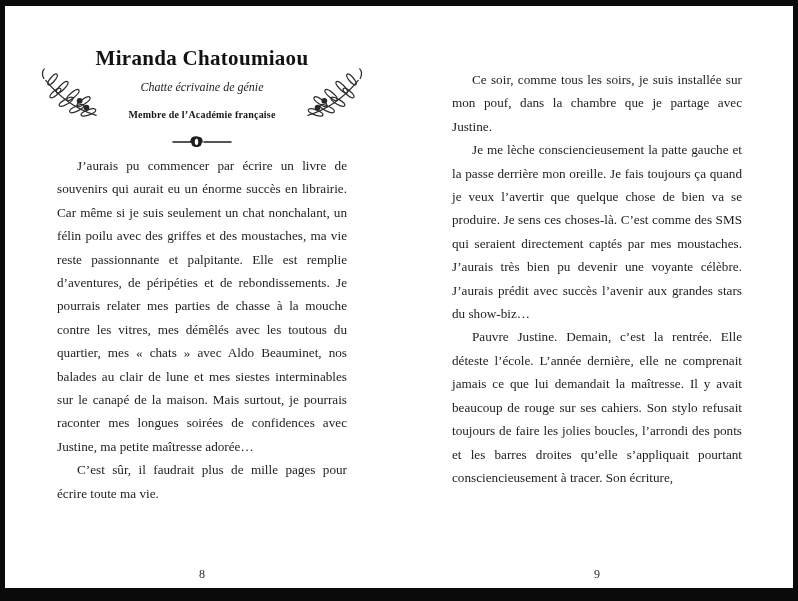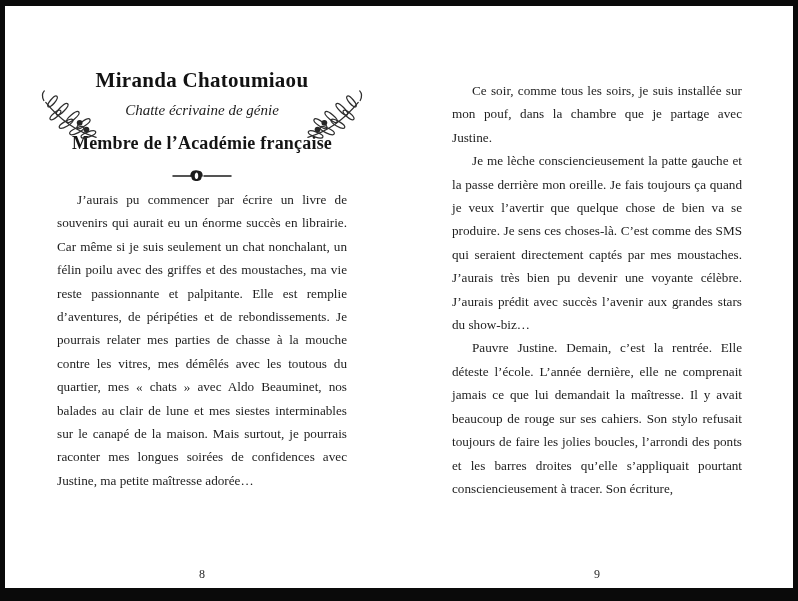--- a/index.html
+++ b/index.html
@@ -21,38 +21,38 @@
     position: absolute;
     top: 0;
     width: 290px;
     height: 100%;
   }
   .page.left  { left: 52px; }
   .page.right { left: 447px; padding-top: 58px; }
 
   .chapter-head {
     position: relative;
-    margin-top: 62px;
+    margin-top: 40px;
     text-align: center;
   }
   .title {
     font-size: 21px;
     font-weight: 600;
     letter-spacing: 0.3px;
     color: #121212;
   }
   .subtitle {
     margin-top: 9px;
     font-style: italic;
-    font-size: 15px;
+    font-size: 12px;
     color: #1c1c1c;
   }
   .affiliation {
     margin-top: 14px;
-    font-size: 18px;
+    font-size: 10px;
     font-weight: bold;
     letter-spacing: 0.2px;
     color: #151515;
   }
   .branch {
     position: absolute;
     top: 20px;
     width: 62px;
     height: 58px;
   }
@@ -138,27 +138,28 @@
     <svg class="divider" viewBox="0 0 64 16" aria-hidden="true">
       <g stroke="#1d1d1d" stroke-width="1.5" fill="none" stroke-linecap="round">
         <path d="M3,8 H21"></path>
         <path d="M21,8 c0,-6.5 8,-6.5 8,0 c0,5.5 -7,5.5 -7,0 c0,-6.5 8,-6.5 8,0 c0,5.5 -7,5.5 -7,0 c0,-6.5 8,-6.5 8,0 c0,5.5 -7,5.5 -7,0 c0,-6 8,-6 8,0"></path>
         <path d="M34,8 H61"></path>
       </g>
     </svg>
 
     <div class="body-text">
       <p class="body">J’aurais pu commencer par écrire un livre de souvenirs qui aurait eu un énorme succès en librairie. Car même si je suis seulement un chat nonchalant, un félin poilu avec des griffes et des moustaches, ma vie reste passionnante et palpitante. Elle est remplie d’aventures, de péripéties et de rebondissements. Je pourrais relater mes parties de chasse à la mouche contre les vitres, mes démêlés avec les toutous du quartier, mes « chats » avec Aldo Beauminet, nos balades au clair de lune et mes siestes interminables sur le canapé de la maison. Mais surtout, je pourrais raconter mes longues soirées de confidences avec Justine, ma petite maîtresse adorée…</p>
+      <p class="body">C’est sûr, il faudrait plus de mille pages pour écrire toute ma vie.</p>
     </div>
 
     <div class="pagenum">8</div>
   </div>
 
   <div class="page right">
-    <div class="body-text" style="margin-top:15px">
+    <div class="body-text" style="margin-top:4px">
       <p class="body">Ce soir, comme tous les soirs, je suis installée sur mon pouf, dans la chambre que je partage avec Justine.</p>
       <p class="body">Je me lèche consciencieusement la patte gauche et la passe derrière mon oreille. Je fais toujours ça quand je veux l’avertir que quelque chose de bien va se produire. Je sens ces choses-là. C’est comme des SMS qui seraient directement captés par mes moustaches. J’aurais très bien pu devenir une voyante célèbre. J’aurais prédit avec succès l’avenir aux grandes stars du show-biz…</p>
       <p class="body">Pauvre Justine. Demain, c’est la rentrée. Elle déteste l’école. L’année dernière, elle ne comprenait jamais ce que lui demandait la maîtresse. Il y avait beaucoup de rouge sur ses cahiers. Son stylo refusait toujours de faire les jolies boucles, l’arrondi des ponts et les barres droites qu’elle s’appliquait pourtant consciencieusement à tracer. Son écriture,</p>
     </div>
 
     <div class="pagenum">9</div>
   </div>
 
 </div>
 

